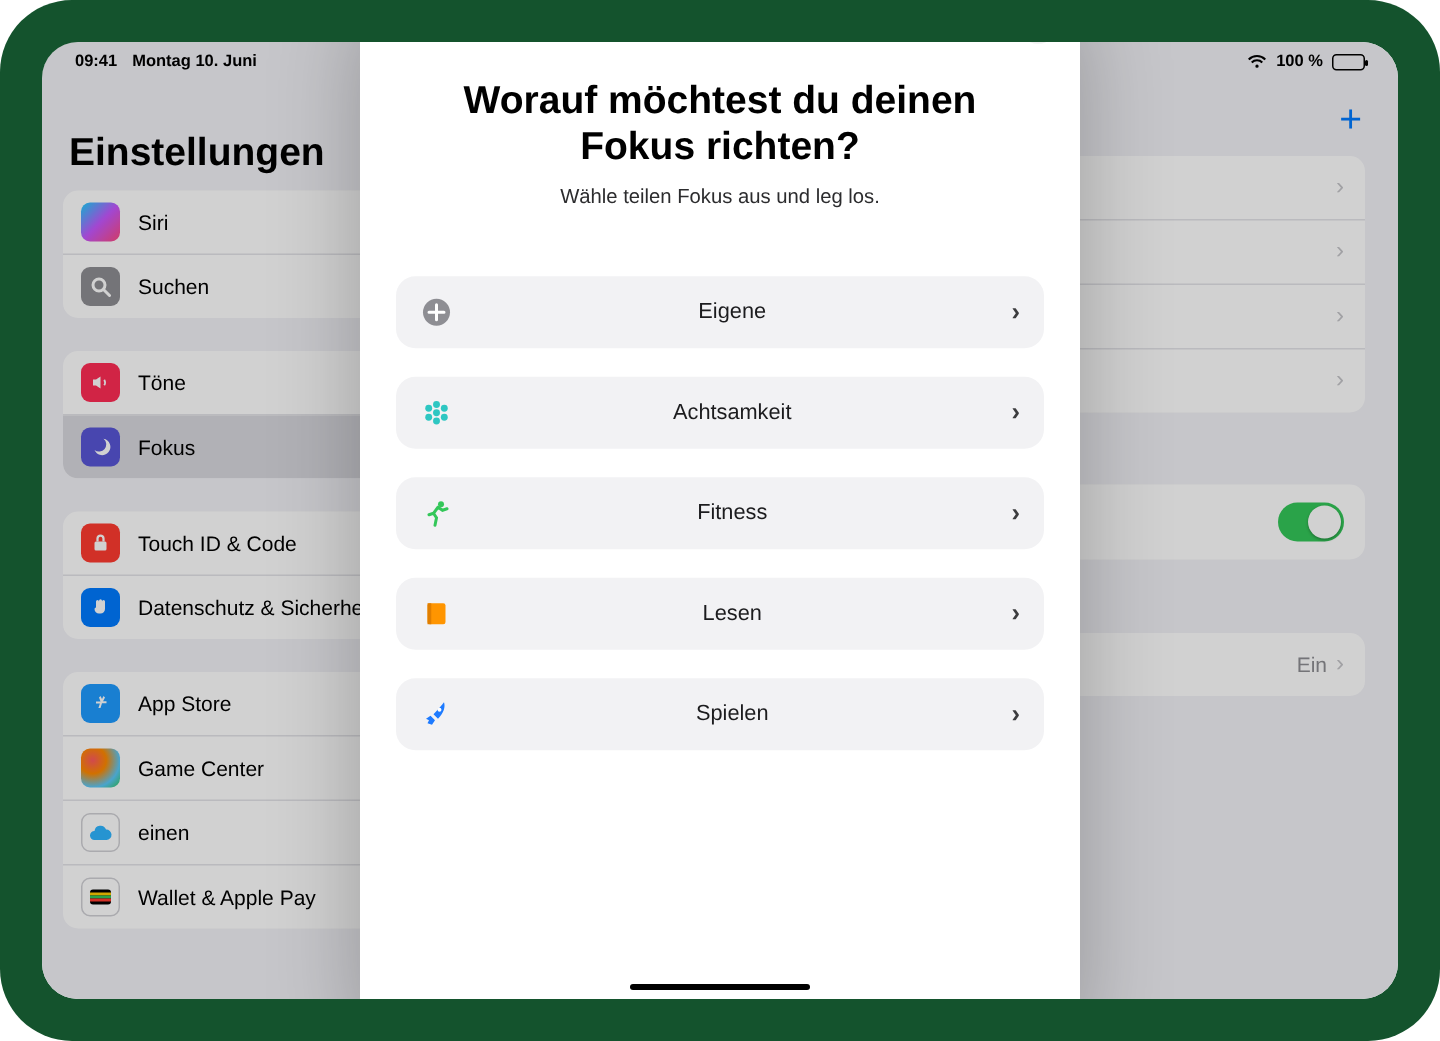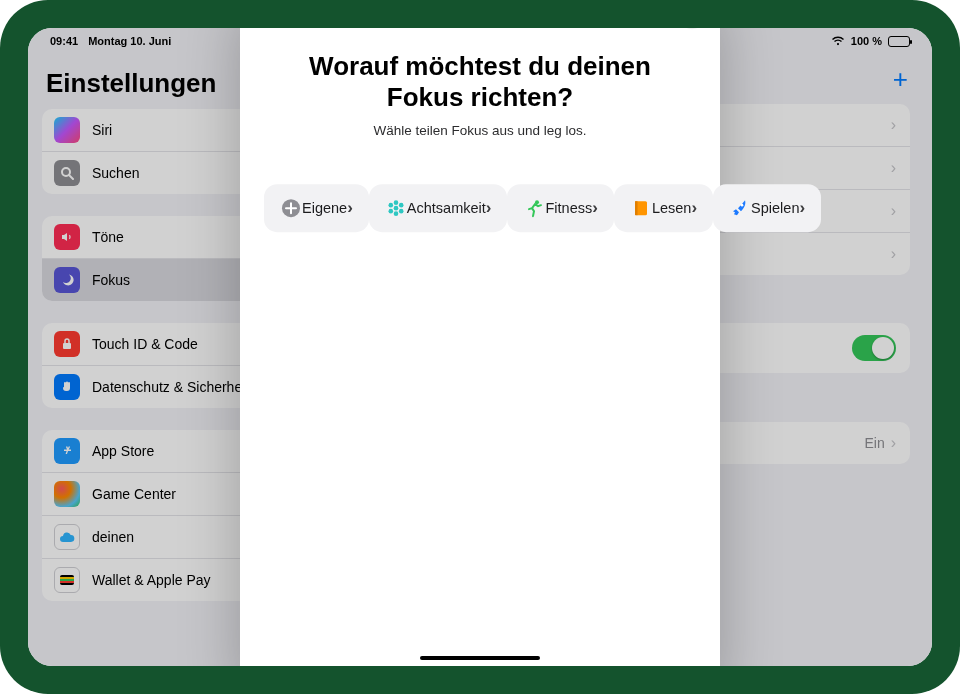--- a/index.html
+++ b/index.html
@@ -11,21 +11,21 @@
   .status-bar { position: absolute; top: 0; left: 0; right: 0; height: 22px; display: flex; justify-content: space-between; align-items: center; padding: 4px 22px 0 22px; font-size: 11px; font-weight: 600; color: #000; z-index: 1; }
   .status-left { display:flex; gap:10px; align-items:center; }
   .status-right { display:flex; gap:6px; align-items:center; }
   .battery { width: 22px; height: 11px; border: 1px solid #000; border-radius: 3px; position: relative; }
   .battery::after { content:""; position:absolute; right:-3px; top:3px; width:2px; height:4px; background:#000; border-radius:1px; }
   .battery-fill { background:#000; height:100%; width:100%; border-radius:1px; }
 
   .main { display: flex; position: absolute; top: 0; left:0; right:0; bottom:0; }
 
   
-  .sidebar { width: 300px; background: #f2f2f7; padding-top: 32px; border-right: 1px solid #d8d8dc; overflow:hidden; }
+  .sidebar { width: 300px; background: #f2f2f7; padding-top: 16px; border-right: 1px solid #d8d8dc; overflow:hidden;margin-top:34px; }
   .sidebar-title { font-size: 26px; font-weight: 700; padding: 8px 18px 10px; }
   .group { margin: 0 14px 22px; background: #fff; border-radius: 10px; overflow: hidden; }
   .row { display: flex; align-items: center; gap: 12px; padding: 8px 12px; font-size: 14px; border-bottom: 0.5px solid #e3e3e8; cursor: pointer; }
   .row:last-child { border-bottom: none; }
   .row.selected { background: #d8d8de; }
   .icon-box { width: 26px; height: 26px; border-radius: 6px; display:flex; align-items:center; justify-content:center; color:#fff; font-size:14px; flex-shrink:0; }
   .ib-siri { background: linear-gradient(135deg,#19d4ff,#c657ff,#ff4a7d); }
   .ib-gray { background:#8e8e93; }
   .ib-red { background:#ff3b30; }
   .ib-pink { background:#ff2d55; }
@@ -47,21 +47,21 @@
   .toggle { width:44px; height:26px; background:#34c759; border-radius:13px; position:relative; }
   .toggle::after{content:"";position:absolute;right:2px;top:2px;width:22px;height:22px;border-radius:50%;background:#fff;box-shadow:0 1px 2px rgba(0,0,0,.3);}
   .value-row { display:flex; align-items:center; gap:6px; color:#8e8e93; }
 
   
   .dim { position:absolute; inset:0; background:rgba(0,0,0,0.18); }
   .modal { position:absolute; left:50%; top:50%; transform:translate(-50%,-52%); width:480px; height:692px; background:#fff; border-radius:14px; box-shadow:0 20px 60px rgba(0,0,0,.25); padding: 18px 24px 20px; display:flex; flex-direction:column; }
   .close { position:absolute; top:14px; right:14px; width:28px; height:28px; border-radius:50%; background:#efeff0; color:#7a7a7e; display:flex; align-items:center; justify-content:center; font-size:14px; cursor:pointer; }
   .modal h1 { font-size:26px; font-weight:700; text-align:center; margin-top:46px; line-height:1.2; padding:0 20px; }
   .modal p.sub { text-align:center; font-size:13.5px; color:#2c2c2e; margin-top:10px; }
-  .options { margin-top:46px; display:flex; flex-direction:row; gap:0; }
+  .options { margin-top:46px; display:flex; flex-direction:column; gap:19px; }
   .opt { background:#f2f2f4; border-radius:13px; padding:14px 16px; display:flex; align-items:center; cursor:pointer; }
   .opt-icon { width:22px; display:flex; justify-content:center; font-size:16px; }
   .opt-label { flex:1; text-align:center; font-size:14.5px; font-weight:500; color:#1c1c1e; }
   .opt-chev { color:#3c3c3e; font-size:17px; font-weight:600; }
 
   .home-ind { position:absolute; bottom:6px; left:50%; transform:translateX(-50%); width:120px; height:4px; background:#000; border-radius:3px; }
 
   
   svg { display:block; }
 </style>
@@ -159,21 +159,21 @@
           <div class="row">
             <div class="icon-box ib-gamecenter"></div>
             <span>Game Center</span>
           </div>
           <div class="row">
             <div class="icon-box ib-cloud">
               <svg width="18" height="12" viewBox="0 0 18 12">
                   <path d="M13 11H5a3 3 0 0 1 0-6 4 4 0 0 1 7.7-1A3 3 0 0 1 13 11Z" fill="#2fb5ff"></path>
                 </svg>
             </div>
-            <span>deinen</span>
+            <span>einen</span>
           </div>
           <div class="row">
             <div class="icon-box ib-white">
               <svg width="18" height="14" viewBox="0 0 18 14">
                   <rect x="2" y="2" width="14" height="10" rx="2" fill="#000"></rect>
                   <rect x="2" y="4" width="14" height="2" fill="#ffcc00"></rect>
                   <rect x="2" y="6" width="14" height="2" fill="#34c759"></rect>
                   <rect x="2" y="8" width="14" height="2" fill="#ff3b30"></rect>
                 </svg>
             </div>

